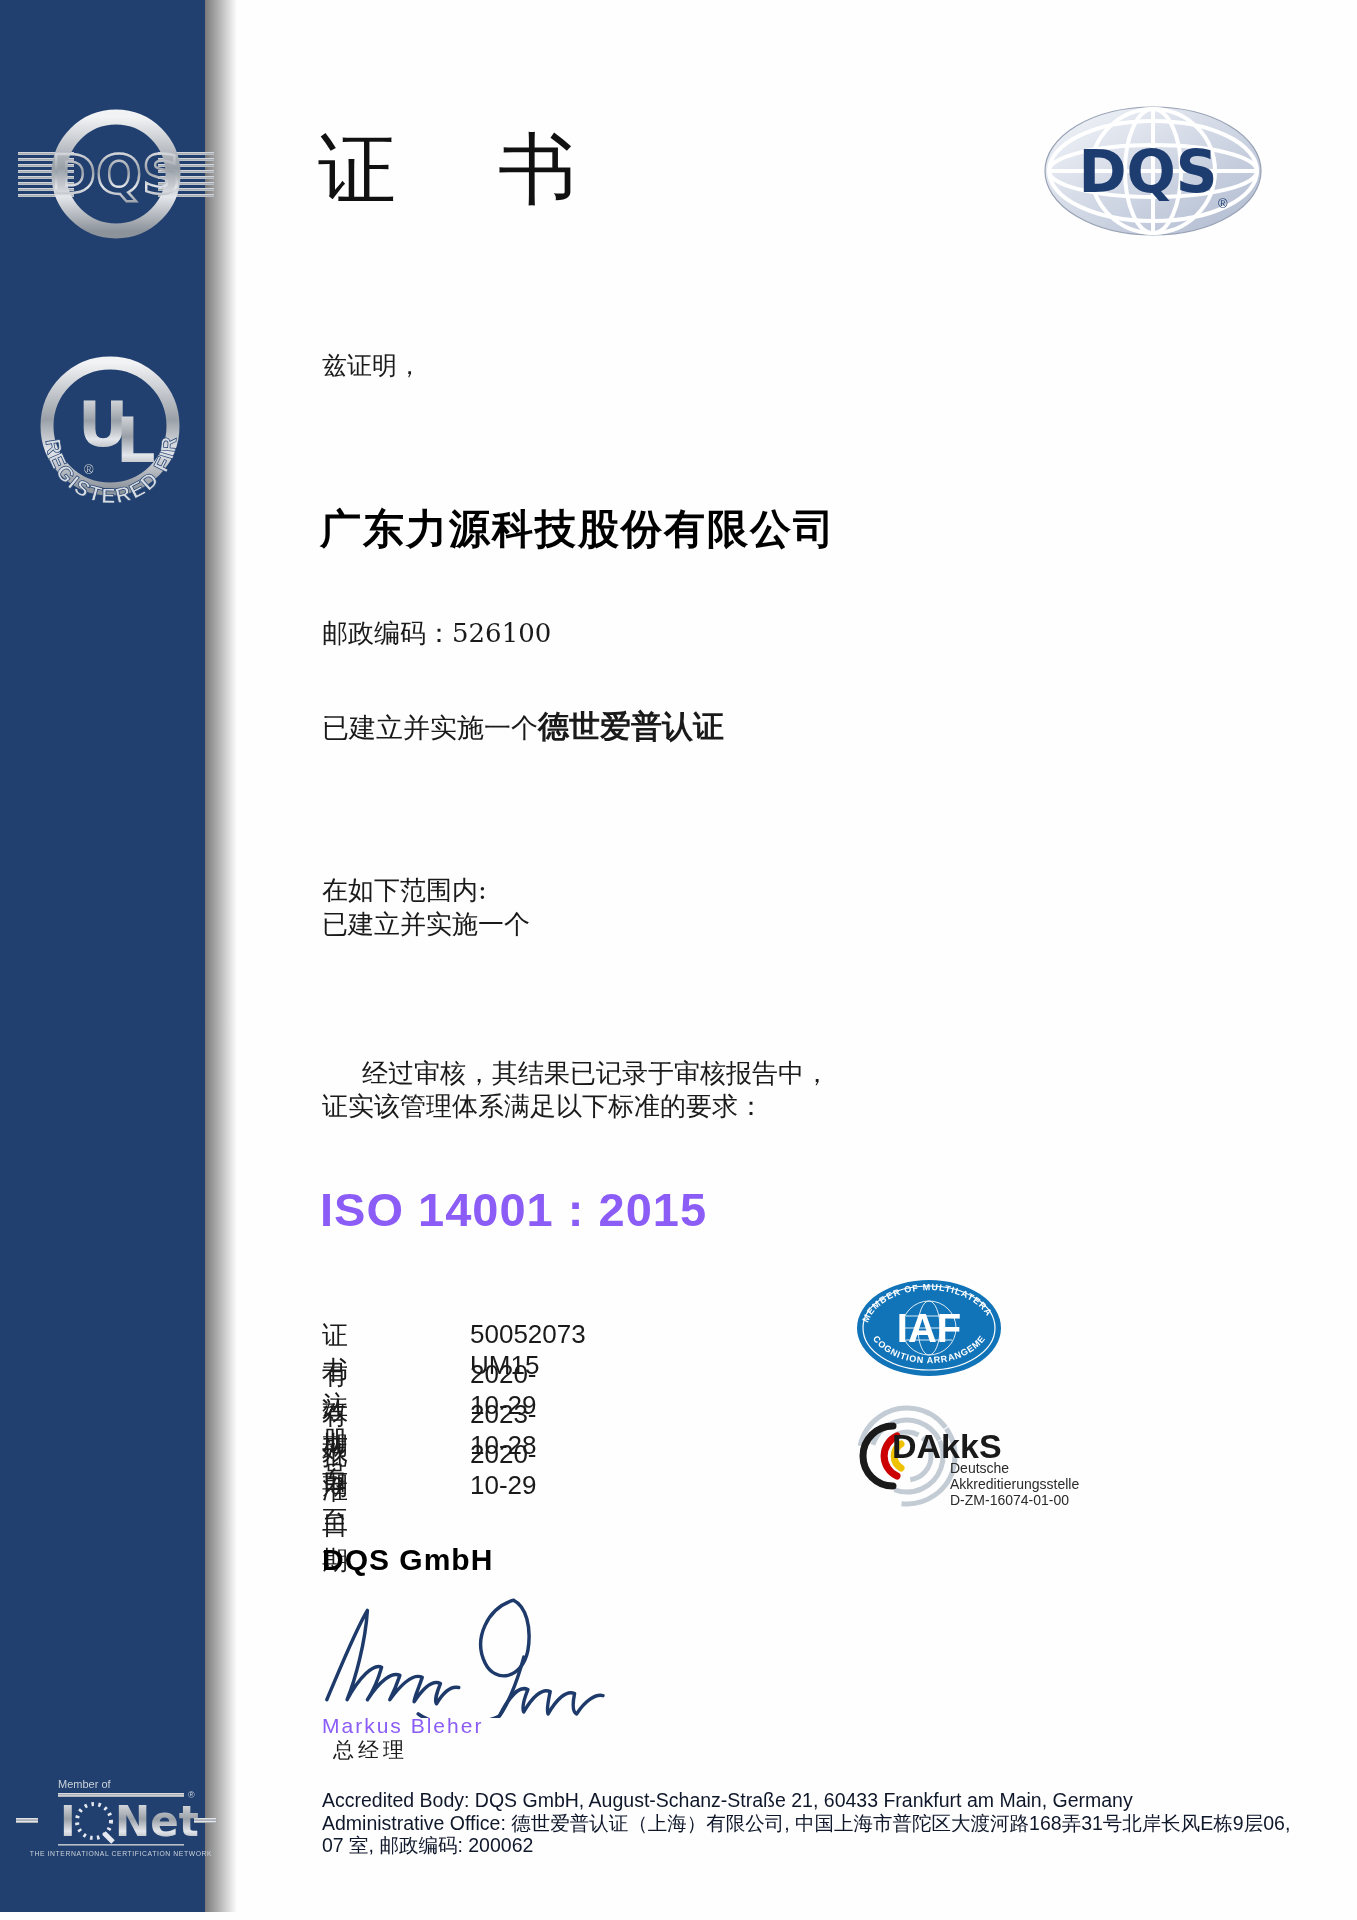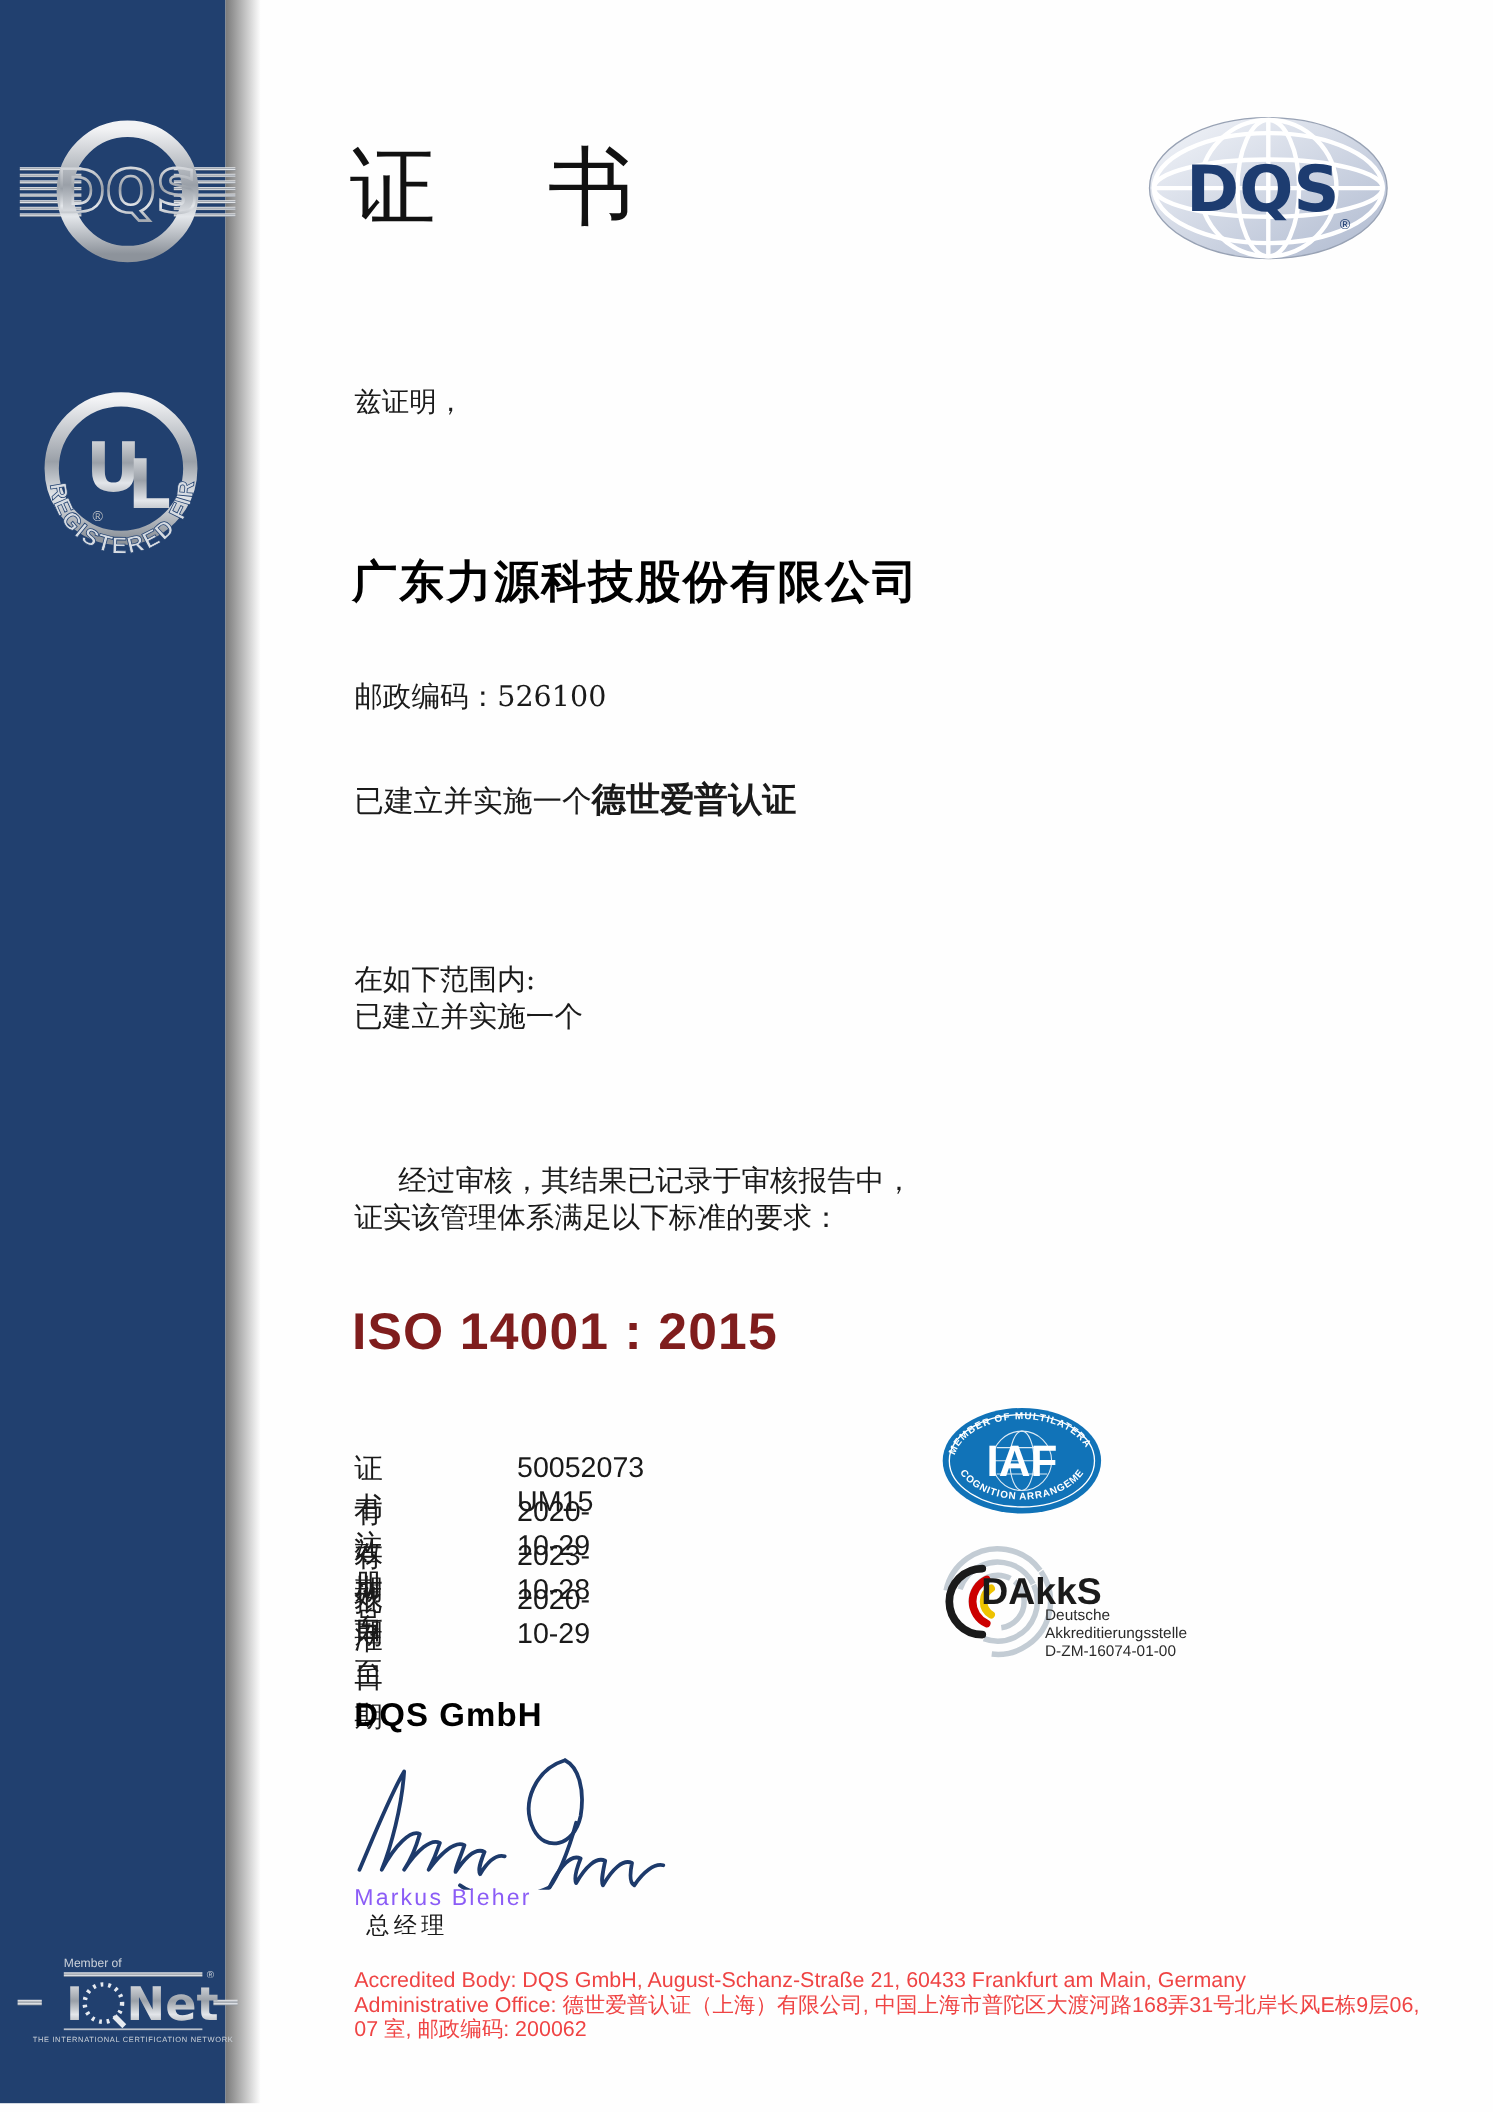--- a/index.html
+++ b/index.html
@@ -17,31 +17,31 @@
   .salutation{left:322px;top:349px;font-size:25px;}
   .company{left:320px;top:502px;font-size:41px;font-weight:bold;letter-spacing:2px;color:#000;}
   .addr1{left:322px;top:583px;font-size:25px;}
   .addr2{left:322px;top:616px;font-size:26px;}
   .statement{left:322px;top:706px;font-size:27px;}
   .statement b{font-size:31px;font-weight:bold;}
   .scope-label{left:322px;top:873px;font-size:26px;}
   .scope-text{left:322px;top:907px;font-size:26px;}
   .audit1{left:322px;top:1056px;font-size:26px;margin-left:40px;}
   .audit2{left:322px;top:1089px;font-size:26px;}
-  .standard{left:320px;top:1182px;font-size:47px;font-weight:bold;letter-spacing:1px;color:#7f1d1d;}
+  .standard{left:320px;top:1182px;font-size:47px;font-weight:bold;letter-spacing:1px;color:#8b5cf6;}
 
   .detail-row{left:322px;height:34px;font-size:26px;}
   .detail-row .lab{position:absolute;left:0;top:0;letter-spacing:6px;}
   .detail-row .val{position:absolute;left:148px;top:1px;font-family:"Liberation Sans",sans-serif;font-size:26px;}
 
   .issuer{left:322px;top:1543px;font-size:30px;font-weight:bold;letter-spacing:1px;color:#000;}
   .signer{left:322px;top:1714px;font-size:21px;letter-spacing:2px;color:#8b5cf6;}
   .signer-title{left:322px;top:1736px;font-size:21px;letter-spacing:4px;margin-left:11px;}
 
-  .footer{left:322px;top:1789px;width:860px;font-size:19.5px;line-height:22.5px;color:#ef4444;}
+  .footer{left:322px;top:1789px;width:860px;font-size:19.5px;line-height:22.5px;color:#0f172a;}
   .footer div{white-space:nowrap;}
 </style>
 </head>
 <body>
 
 <div class="page">
 
   <div class="abs sidebar"></div>
   <div class="abs gutter"></div>
 

